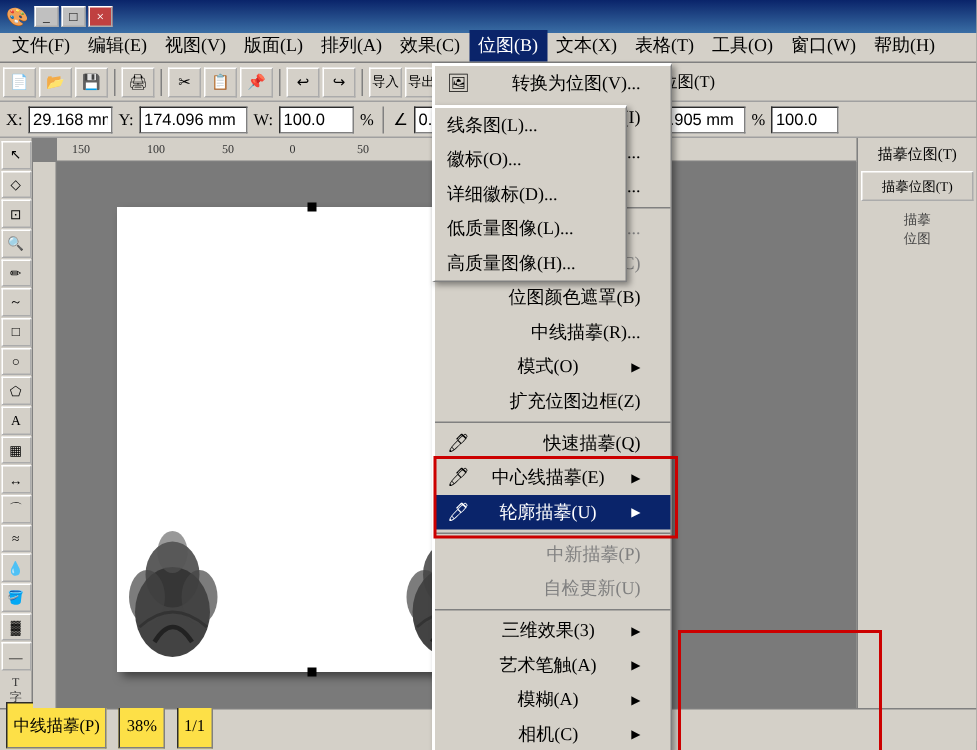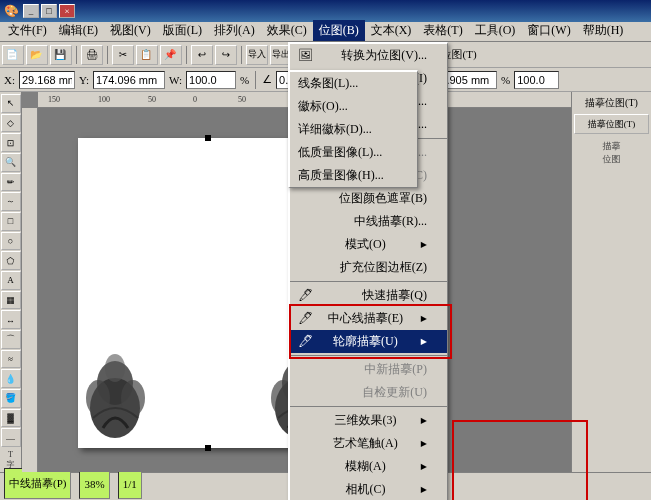--- a/index.html
+++ b/index.html
@@ -187,21 +187,21 @@
       padding: 0 4px;
       font-size: 11px;
       gap: 8px;
     }
     .status-segment {
       border: 1px inset #808080;
       height: 31px;
       padding: 4px 4px;
       display: flex;
       align-items: center;
-      background: #bef264;
+      background: #fde047;
       font-size: 11px;
     }
 
     
     .dropdown-container {
       position: absolute;
       top: 42px;
       left: 290px;
       z-index: 1000;
       display: flex;

